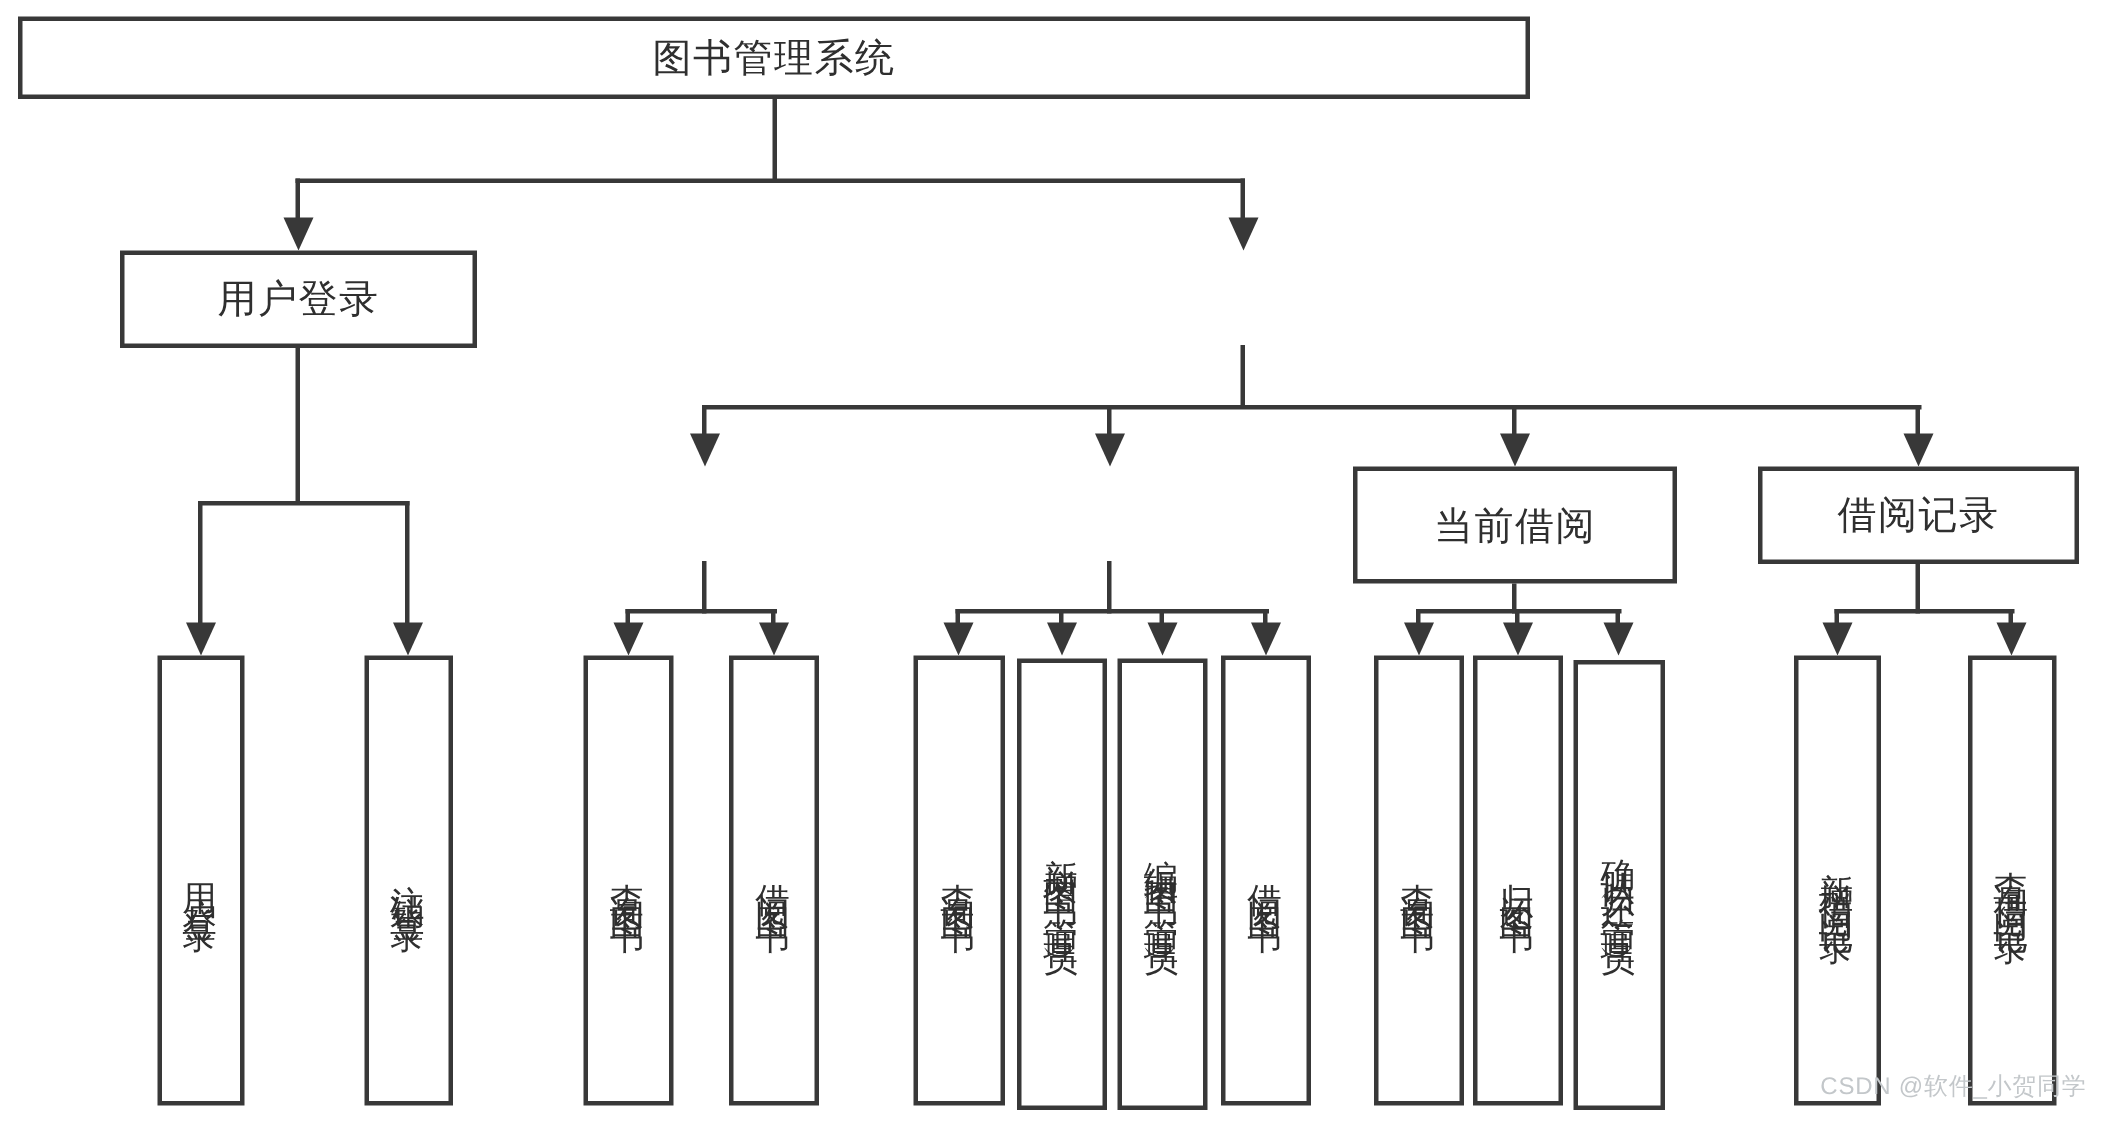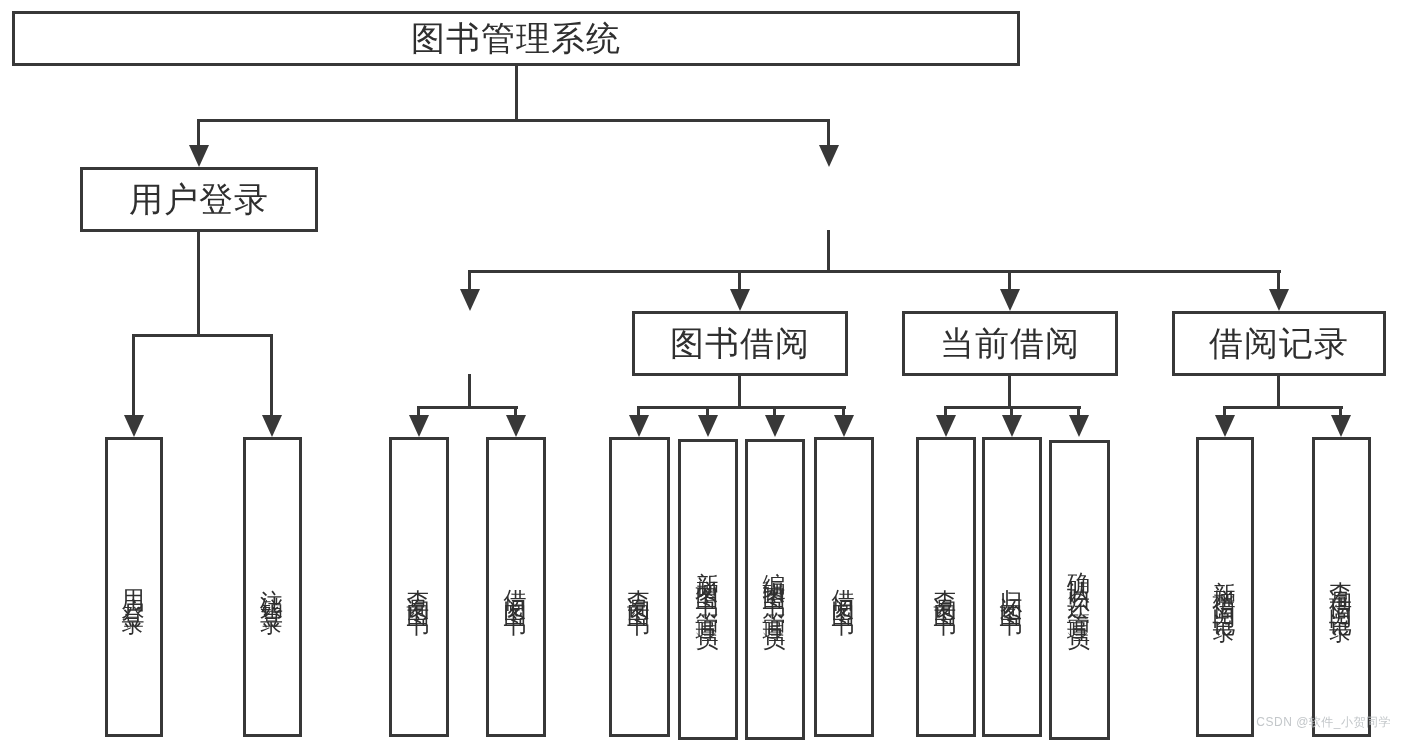--- a/index.html
+++ b/index.html
@@ -9,35 +9,35 @@
     font-family:"Liberation Sans","DejaVu Sans",sans-serif;
     color:var(--text,#2f2f2f);
   }
   .box{
     position:absolute;box-sizing:border-box;
     border:3px solid var(--line,#383838);
     background:var(--box-bg,#ffffff);
     display:flex;align-items:center;justify-content:center;
     z-index:2;
   }
-  .box .lbl{font-size:34px;white-space:nowrap;letter-spacing:1px;}
+  .box .lbl{font-size:26px;white-space:nowrap;letter-spacing:1px;}
   .vbox .lbl{
     writing-mode:vertical-rl;
     font-size:23px;letter-spacing:8px;white-space:nowrap;
   }
   .ln{position:absolute;background:var(--line,#383838);z-index:1;}
   .arr{
     position:absolute;width:0;height:0;z-index:1;
     border-left:10px solid transparent;
     border-right:10px solid transparent;
     border-top:22px solid var(--line,#383838);
   }
   .watermark{
     position:absolute;top:714px;right:14px;z-index:5;
-    font-size:12px;color:var(--watermark,#c3c7ca);letter-spacing:0.5px;
+    font-size:16px;color:var(--watermark,#c3c7ca);letter-spacing:0.5px;
     white-space:nowrap;
     text-align:right;
   }
 </style>
 </head>
 <body>
 
 <div class="canvas">
 
   <div class="box" style="left:12px;top:11px;width:1008px;height:55px">
@@ -66,24 +66,21 @@
   <div class="ln" style="left:468px;top:270px;width:813px;height:3px"></div>
   <div class="ln" style="left:468px;top:270px;width:3px;height:22px"></div>
   <div class="arr" style="left:460px;top:289px"></div>
   <div class="ln" style="left:738px;top:270px;width:3px;height:22px"></div>
   <div class="arr" style="left:730px;top:289px"></div>
   <div class="ln" style="left:1008px;top:270px;width:3px;height:22px"></div>
   <div class="arr" style="left:1000px;top:289px"></div>
   <div class="ln" style="left:1277px;top:270px;width:3px;height:22px"></div>
   <div class="arr" style="left:1269px;top:289px"></div>
 
-  <div class="box" style="left:632px;top:311px;width:216px;height:65px">
-    <span class="lbl">图书借阅</span>
-  </div>
-  <div class="box" style="left:902px;top:311px;width:216px;height:65px">
+  <div class="box" style="left:902px;top:311px;width:216px;height:78px">
     <span class="lbl">当前借阅</span>
   </div>
   <div class="box" style="left:1172px;top:311px;width:214px;height:65px">
     <span class="lbl">借阅记录</span>
   </div>
 
   <div class="ln" style="left:468px;top:374px;width:3px;height:35px"></div>
   <div class="ln" style="left:417px;top:406px;width:101px;height:3px"></div>
   <div class="ln" style="left:417px;top:406px;width:3px;height:16px"></div>
   <div class="arr" style="left:409px;top:415px"></div>

